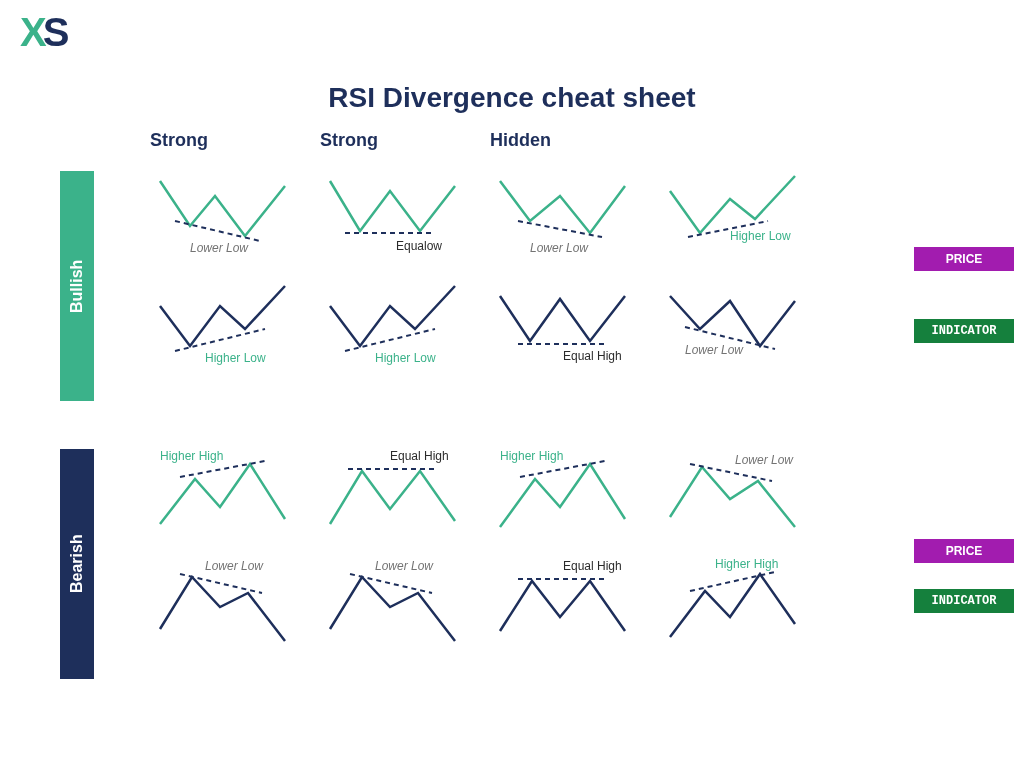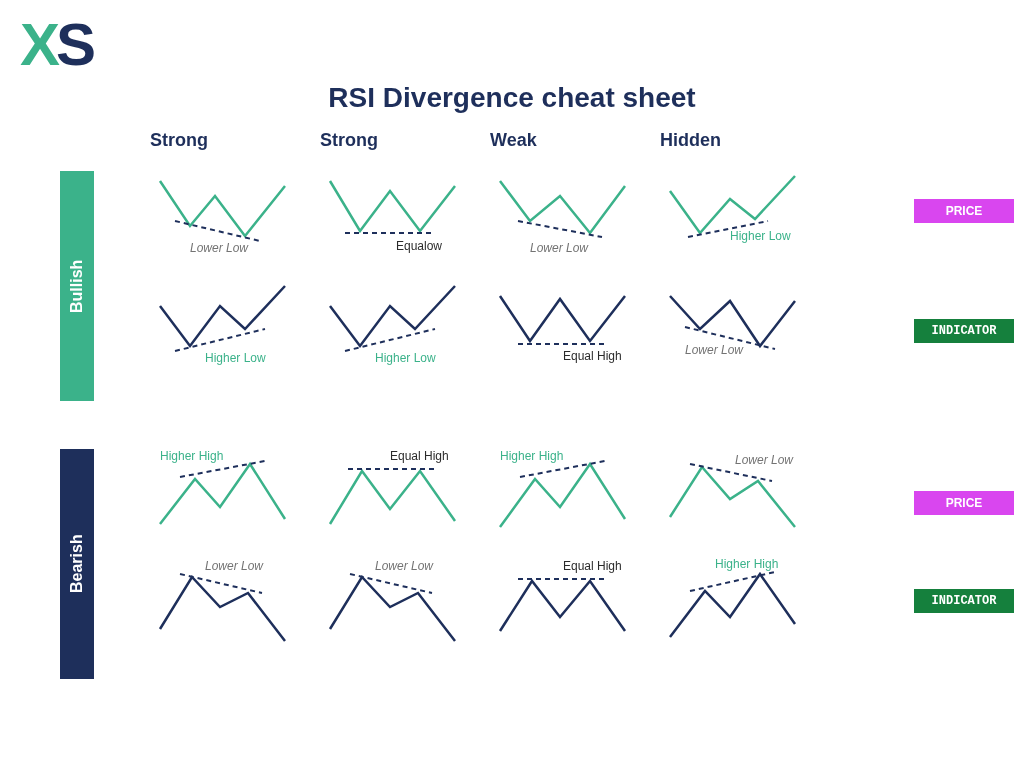--- a/index.html
+++ b/index.html
@@ -8,21 +8,21 @@
     background: #fff;
     width: 1024px;
     height: 766px;
     position: relative;
   }
   .logo {
     position: absolute;
     top: 10px;
     left: 20px;
     font-weight: 900;
-    font-size: 60px;
+    font-size: 40px;
     letter-spacing: -4px;
   }
   .logo .x { color: #3bb28a; }
   .logo .s { color: #1e2f5b; }
   .title {
     text-align: center;
     font-size: 28px;
     font-weight: 800;
     color: #1e2f5b;
     padding-top: 82px;
@@ -94,38 +94,37 @@
     position: absolute;
     width: 100px;
     height: 24px;
     line-height: 24px;
     text-align: center;
     color: #fff;
     font-size: 12px;
     font-weight: 600;
     right: -10px;
   }
-  .side-badge.price { background: #d946ef; }
+  .side-badge.price { background: #a21caf; margin-top: 48px; }
   .side-badge.indicator { background: #15803d; font-family: Liberation Mono, monospace; }
 </style>
 </head>
 <body>
 
 <div class="logo">
   <span class="x">X</span><span class="s">S</span>
 </div>
 
 <h1 class="title">RSI Divergence cheat sheet</h1>
 
 <div class="grid">
 
   <div class="col-headers">
     <div class="col-header">Strong</div>
     <div class="col-header">Strong</div>
-    <div class="col-header">Weak</div>
     <div class="col-header">Hidden</div>
   </div>
 
   <div class="section" style="height:230px;">
     <div class="vlabel bullish">Bullish</div>
     <div class="rows">
 
       <div class="row">
         <div class="cell">
           <svg viewBox="0 0 150 90">

